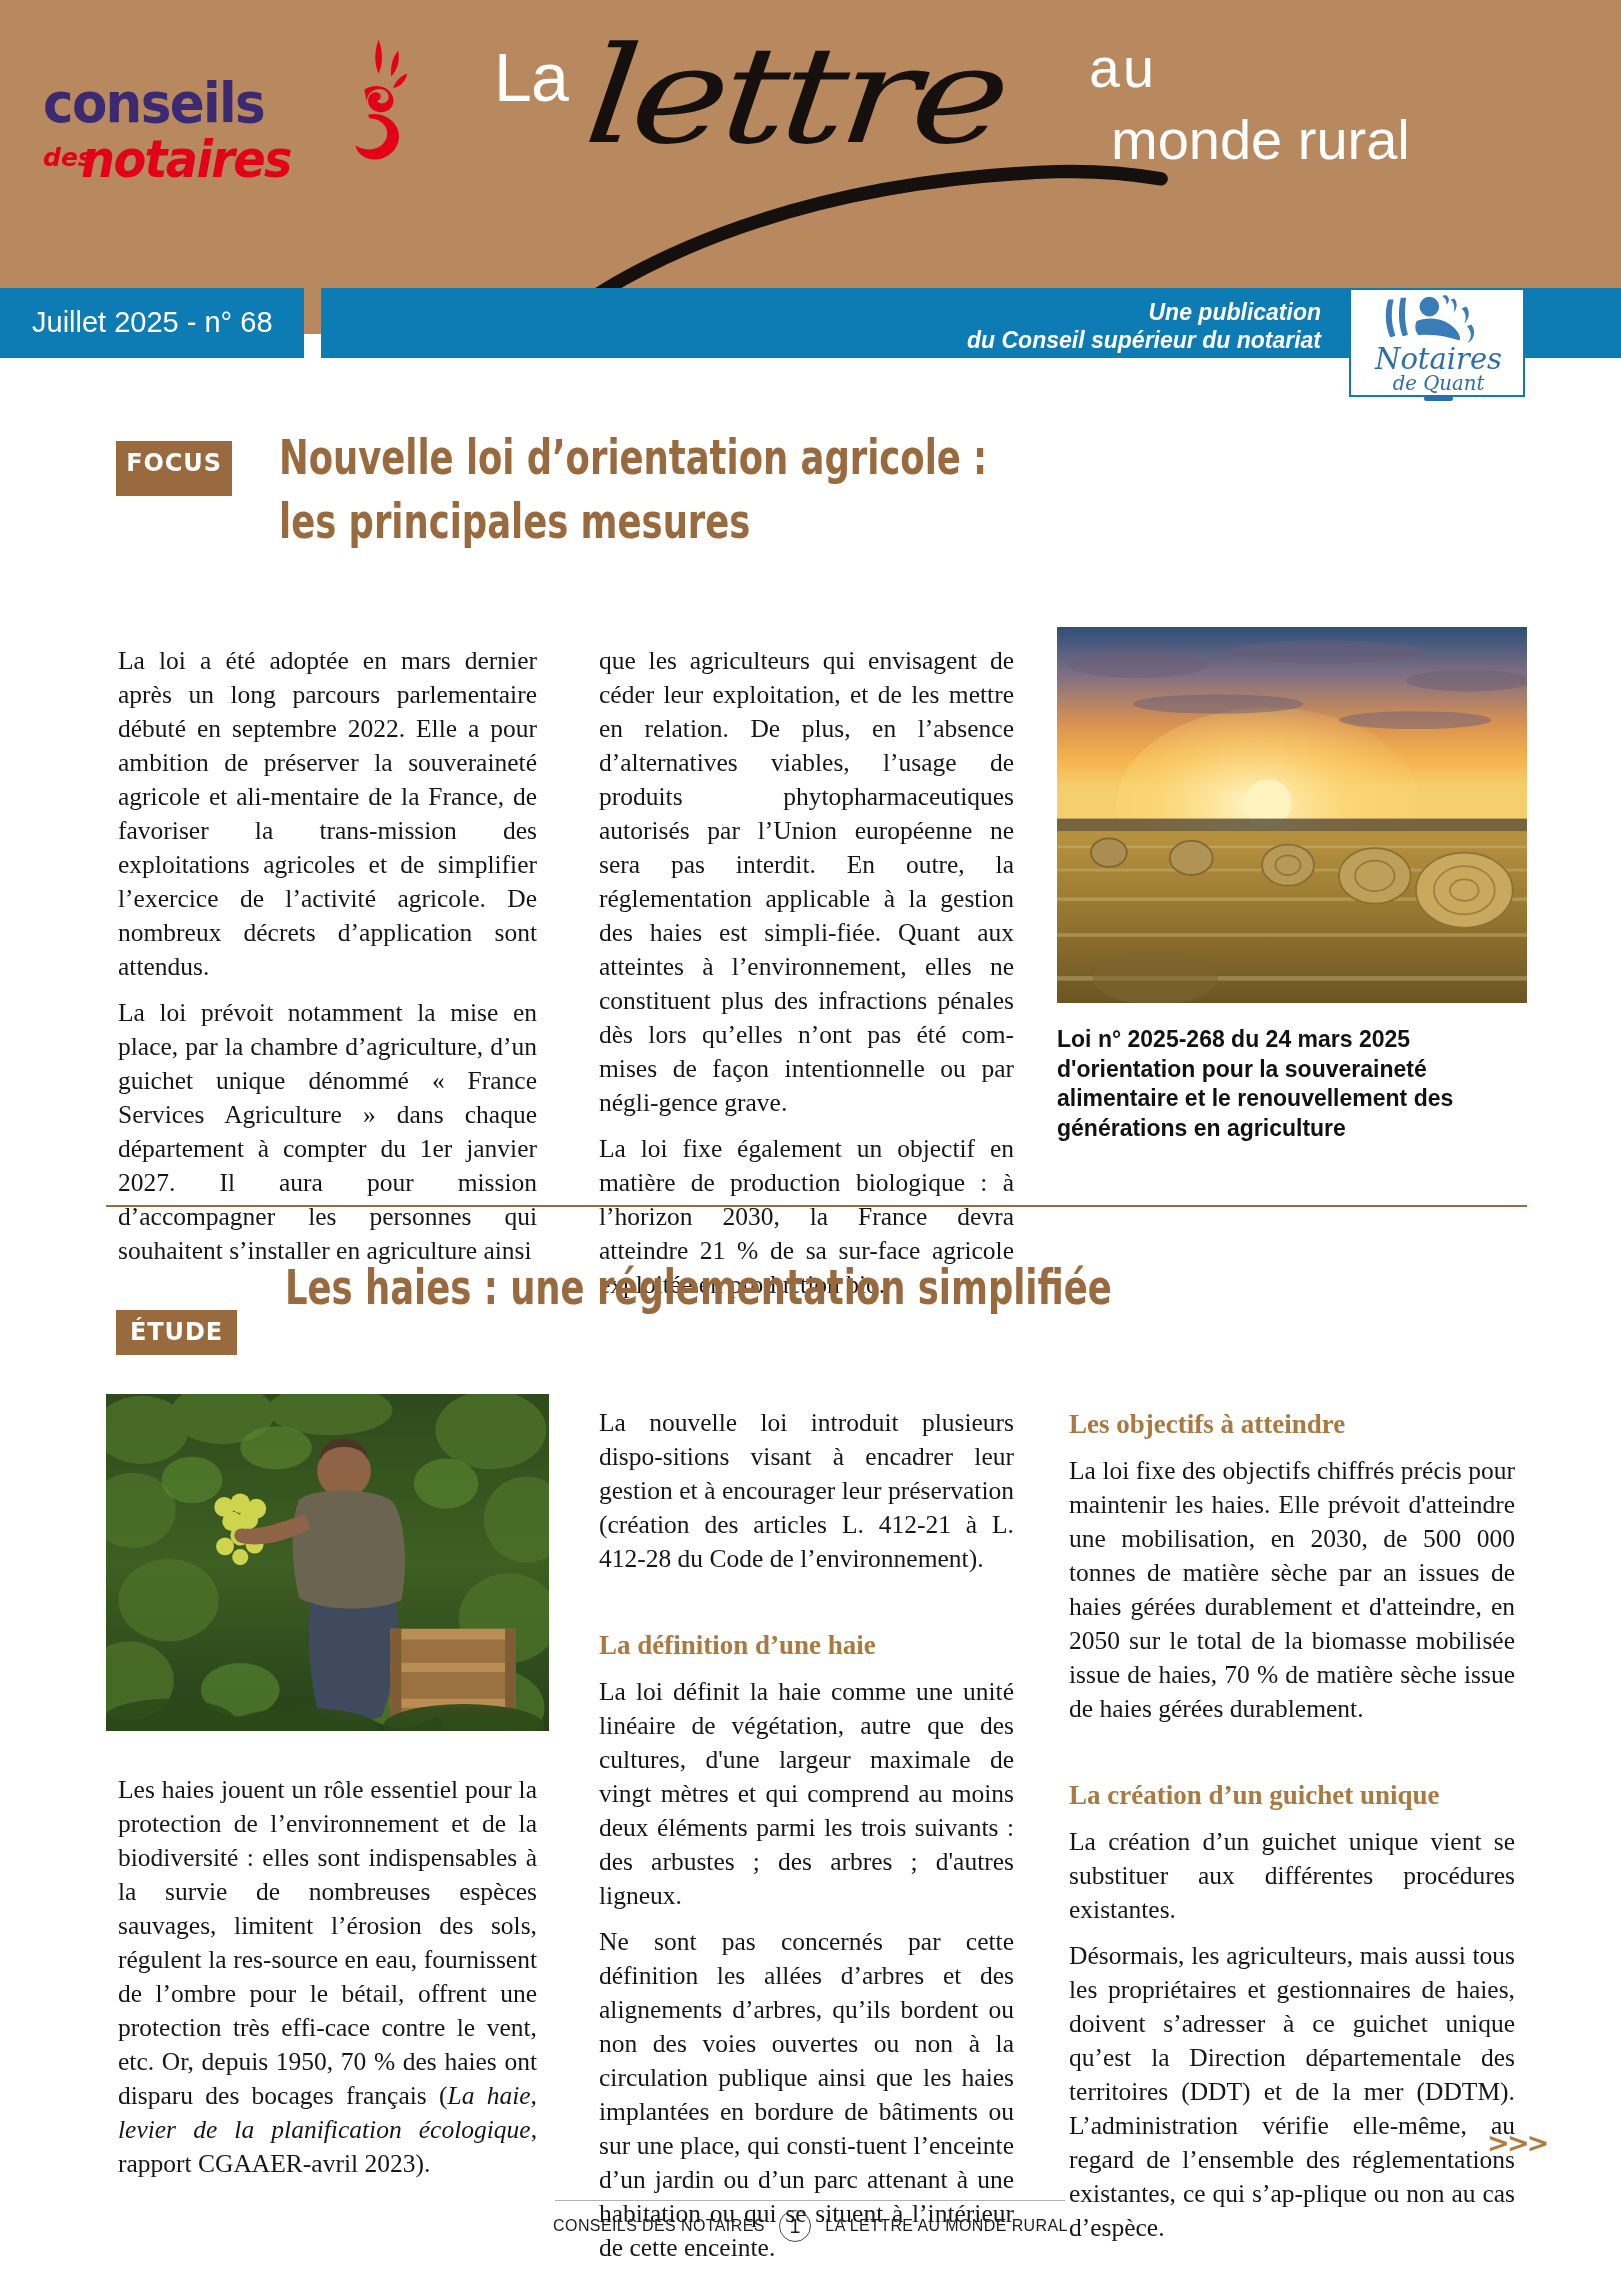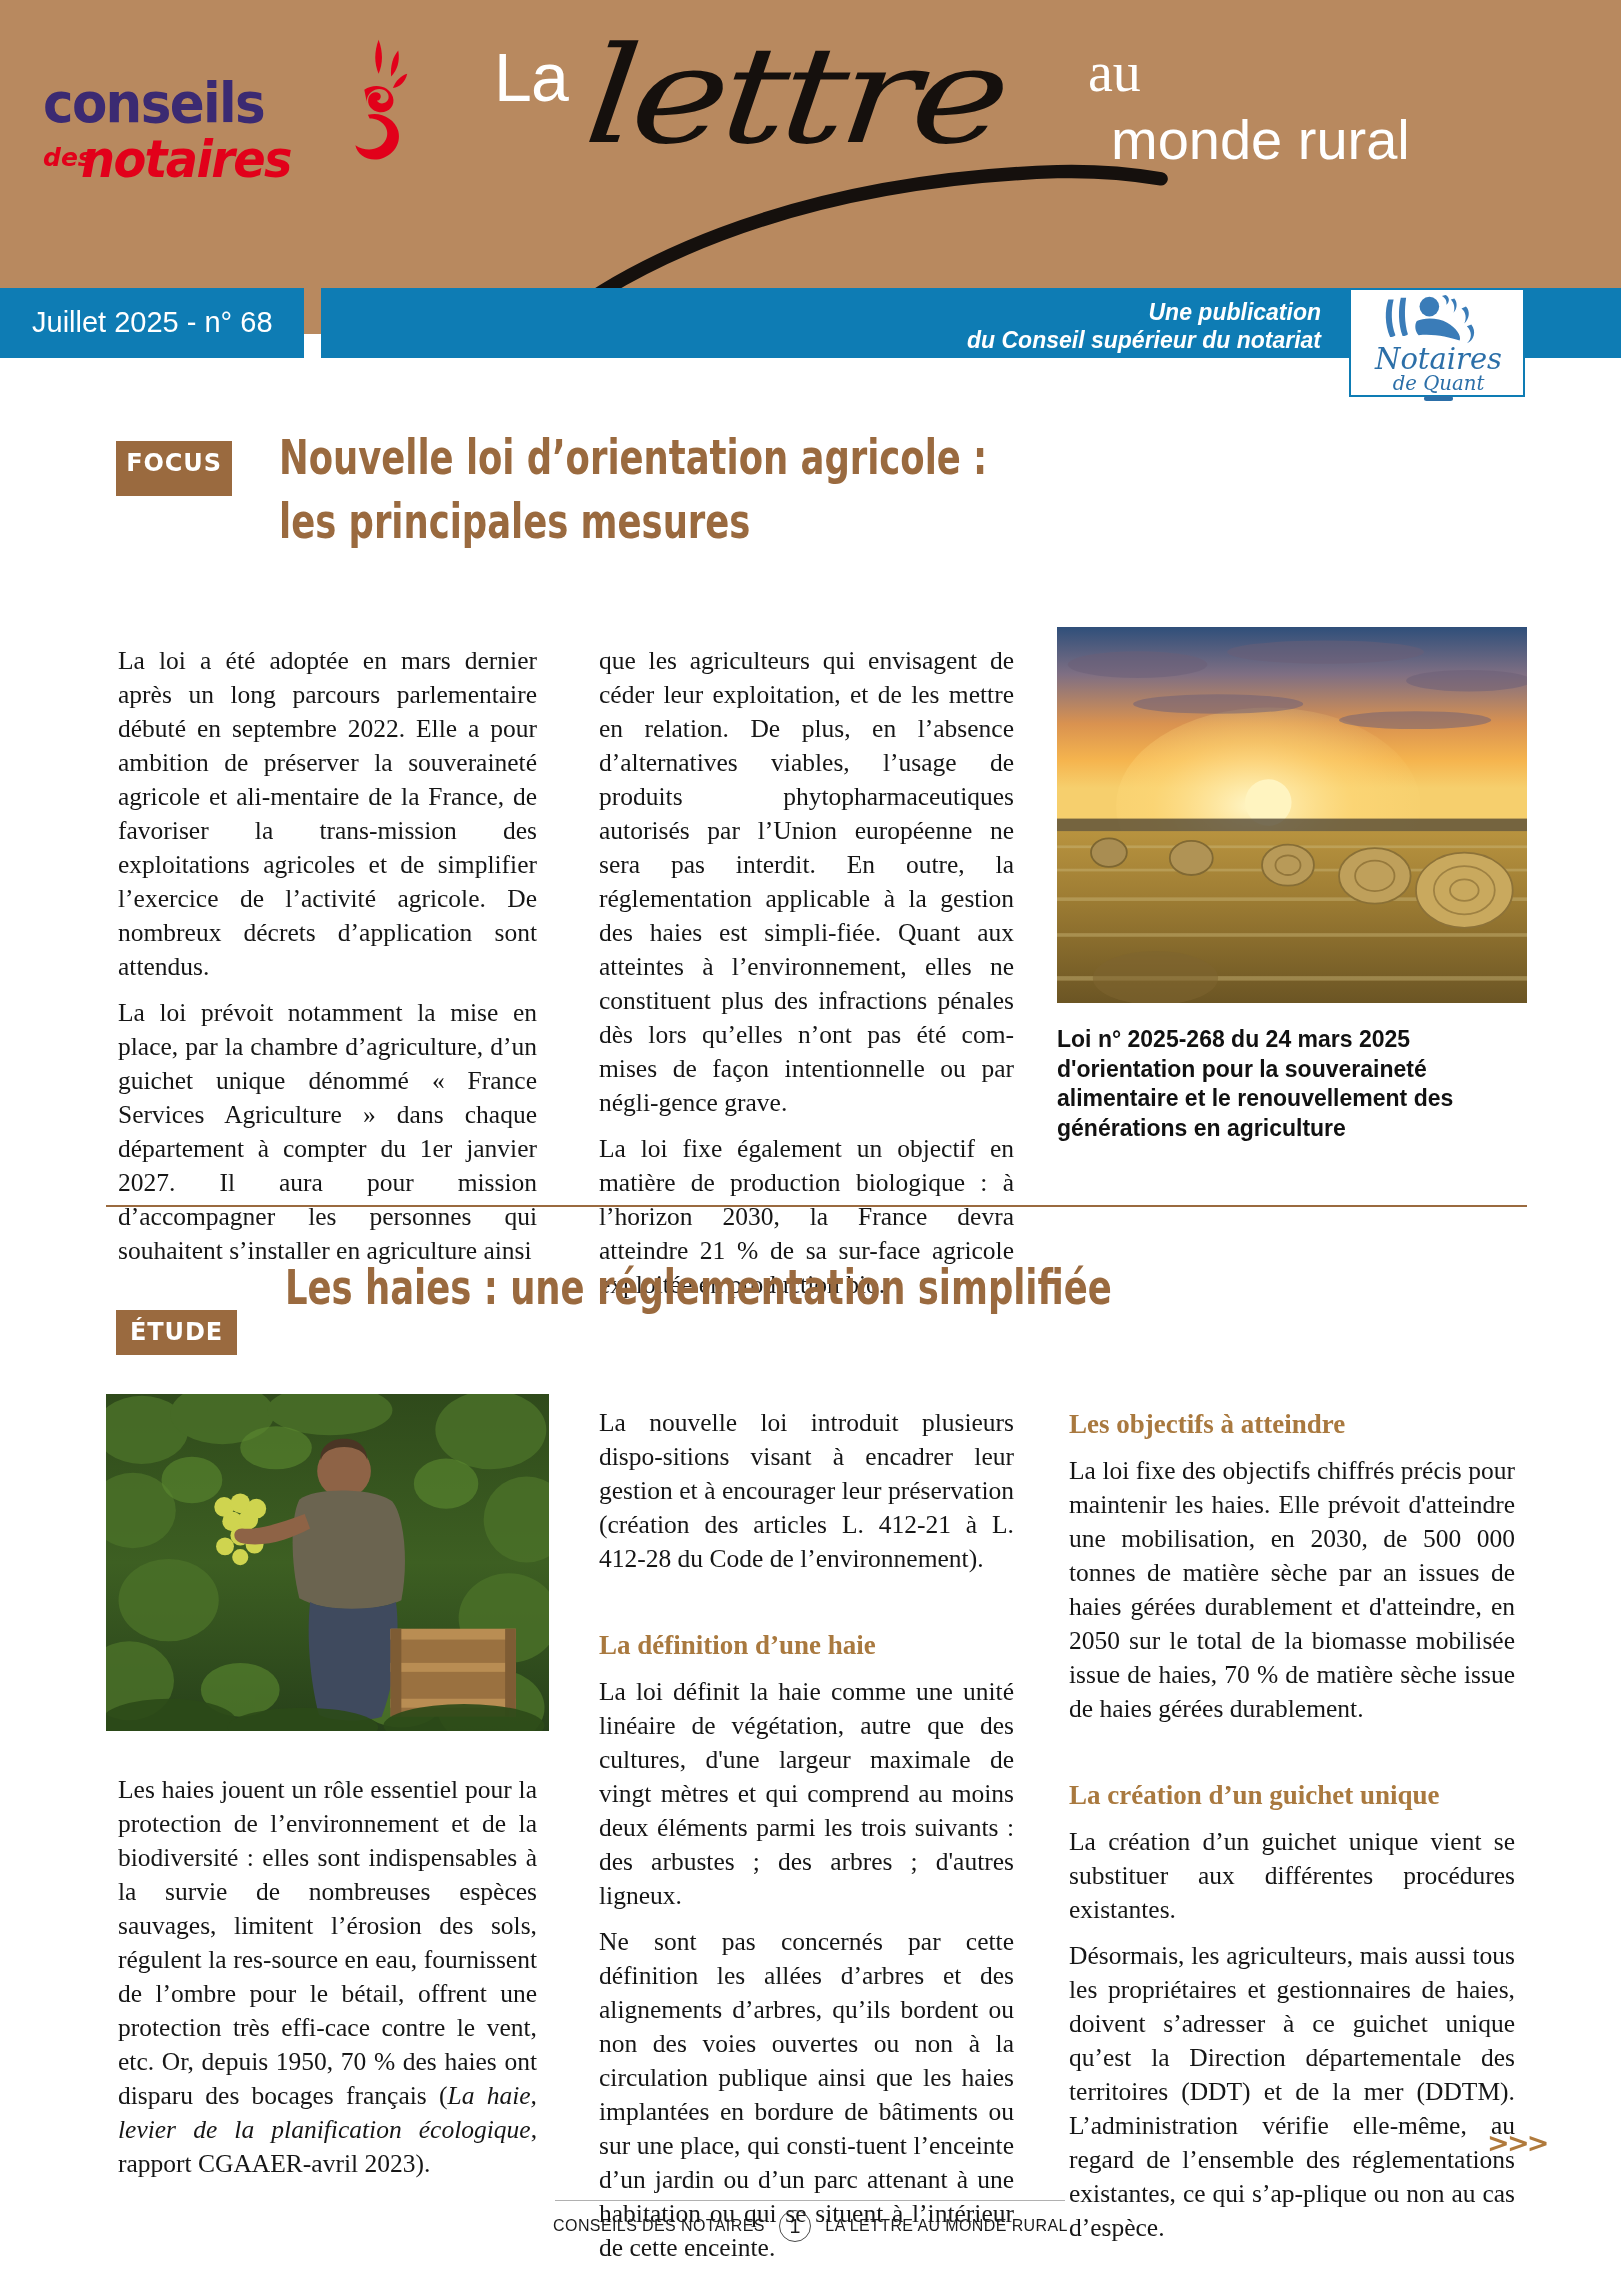--- a/index.html
+++ b/index.html
@@ -82,21 +82,21 @@
     font-style: italic;
     font-size: 134px;
     color: #15100d;
     transform: skewX(-6deg) scaleX(1.22);
     transform-origin: left center;
     letter-spacing: -5.4px;
   }
   .title-au {
     position: absolute;
     left: 1088px; top: 40px;
-    font-family: Liberation Serif, serif;
+    font-family: Liberation Mono, monospace;
     font-size: 56px;
     color: #ffffff;
     font-weight: 300;
   }
   .title-monde {
     position: absolute;
     left: 1111px; top: 107px;
     font-family: "Liberation Sans", sans-serif;
     font-size: 56px;
     color: #ffffff;

